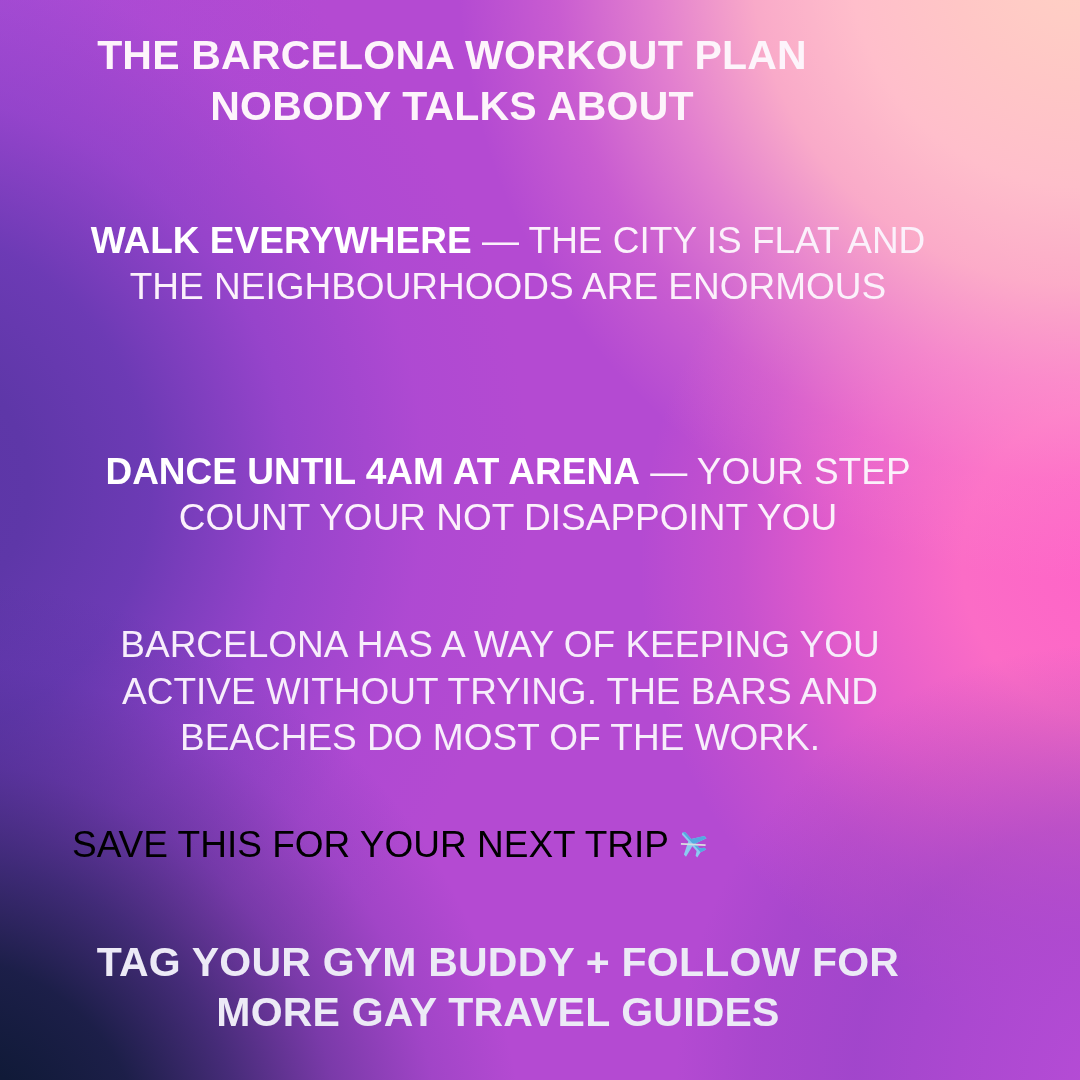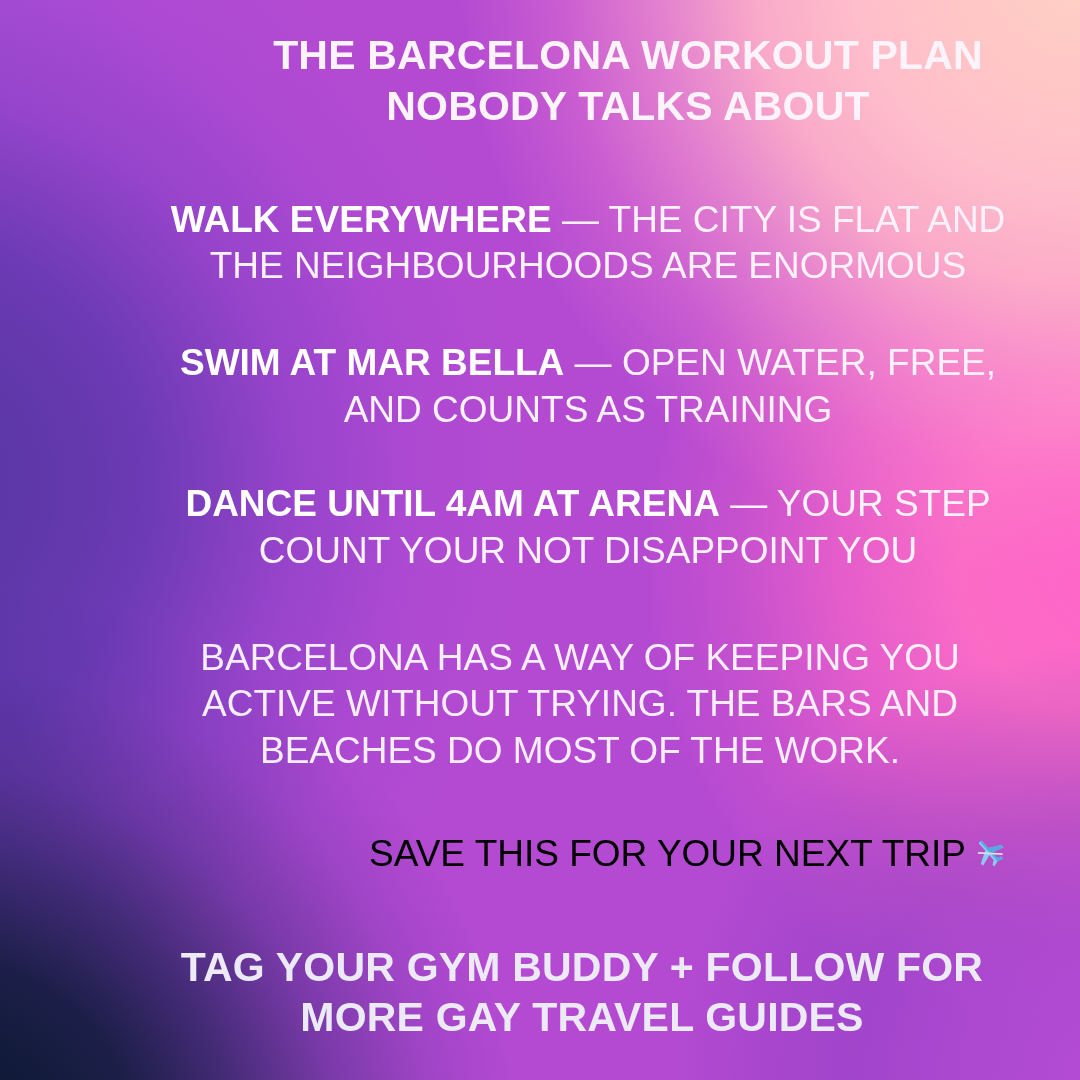--- a/index.html
+++ b/index.html
@@ -98,41 +98,41 @@
   
   .content {
     position: relative;
     z-index: 5;
     width: 100%;
     height: 100%;
     box-sizing: border-box;
     padding: 30px 72px 22px 72px;
     display: flex;
     flex-direction: column;
-    align-items: flex-end;
+    align-items: flex-start;
     text-align: center;
     color: #ffffff;
   }
 
   .headline {
     font-size: 41px;
     font-weight: bold;
     letter-spacing: 0.2px;
     line-height: 1.24;
     color: #fdf4fb;
     margin: 0;
     max-width: 760px;
   }
 
   .tip {
     font-size: 37px;
     font-weight: 300;
     line-height: 1.26;
     color: #fbf1fb;
-    margin: 0;
+    margin: 16px;
     max-width: 840px;
   }
 
   .tip .lead {
     font-weight: bold;
     color: #ffffff;
   }
 
   .closing {
     font-size: 37px;
@@ -193,23 +193,20 @@
     <h1 class="headline">THE BARCELONA WORKOUT PLAN NOBODY TALKS ABOUT</h1>
 
     <div class="sp-a"></div>
 
     <p class="tip">
       <span class="lead">WALK EVERYWHERE</span><span> — </span><span>THE CITY IS FLAT AND THE NEIGHBOURHOODS ARE ENORMOUS</span>
     </p>
 
     <div class="sp-b"></div>
 
-    <p class="tip">
-      <span class="lead">SWIM AT MAR BELLA</span><span> — </span><span>OPEN WATER, FREE, AND COUNTS AS TRAINING</span>
-    </p>
 
     <div class="sp-c"></div>
 
     <p class="tip">
       <span class="lead">DANCE UNTIL 4AM AT ARENA</span><span> — </span><span>YOUR STEP COUNT YOUR NOT DISAPPOINT YOU</span>
     </p>
 
     <div class="sp-d"></div>
 
     <p class="closing">BARCELONA HAS A WAY OF KEEPING YOU ACTIVE WITHOUT TRYING. THE BARS AND BEACHES DO MOST OF THE WORK.</p>

